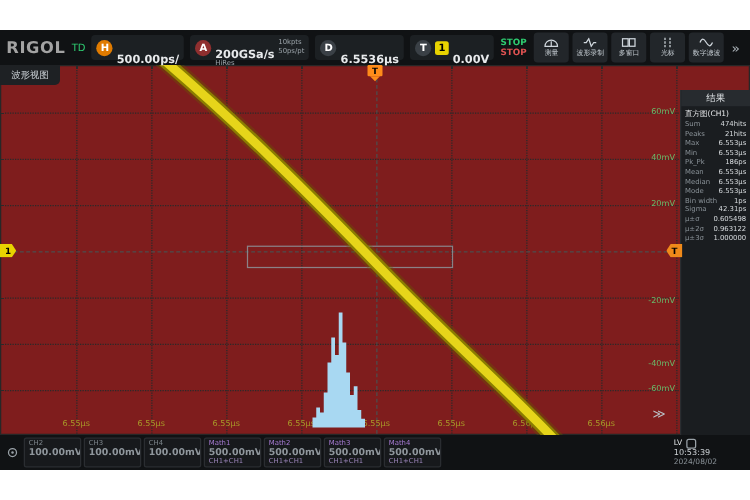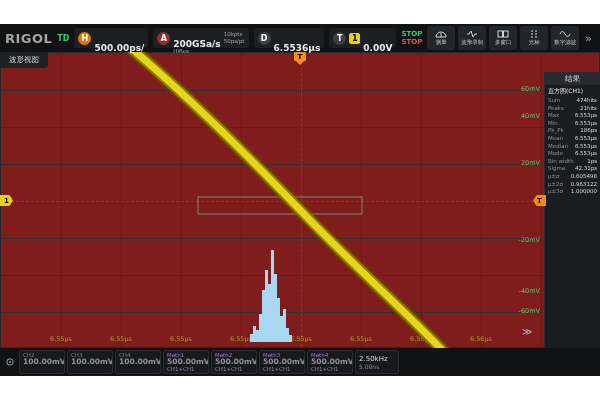--- a/index.html
+++ b/index.html
@@ -2,21 +2,21 @@
 <html><head>
 <meta charset="utf-8">
 <style>
   html,body{margin:0;padding:0;background:#fff;}
   .screen{position:relative;width:600px;height:352px;margin:24px auto 0;background:#050505;
           font-family:"DejaVu Sans",sans-serif;overflow:hidden;user-select:none;}
   
   .topbar{position:absolute;top:0;left:0;right:0;height:28px;background:#101214;display:flex;
           align-items:center;gap:5px;padding:0 5px;box-sizing:border-box;z-index:10;}
   .logo{font-size:13px;font-weight:bold;color:#a3a3a3;letter-spacing:.5px;}
-  .td{font-size:8px;font-weight:bold;color:#2ecc71;}
+  .td{font-size:8px;font-weight:normal;color:#2ecc71;}
   .grp{display:flex;align-items:center;gap:3px;background:#1c2023;border-radius:3px;
        padding:2px 4px;height:20px;box-sizing:border-box;}
   .circ{width:13px;height:13px;min-width:13px;border-radius:50%;display:flex;align-items:center;
         justify-content:center;font-size:8px;font-weight:bold;color:#fff;}
   .h-circ{background:#e07b00}.a-circ{background:#8f2f2f}.d-circ{background:#3a4046}.t-circ{background:#3a4046}
   .val{font-size:9px;font-weight:bold;color:#e8eaec;white-space:nowrap;margin-top:20px;}
   .col{display:flex;flex-direction:column;line-height:7px;}
   .tiny{font-size:5.5px;color:#9aa2a8;white-space:nowrap;}
   .t-src{width:11px;height:11px;background:#e8d300;color:#000;font-size:8px;font-weight:bold;
          border-radius:2px;display:flex;align-items:center;justify-content:center;}
@@ -192,21 +192,21 @@
       <rect x="198" y="145" width="164" height="17" fill="none" stroke="#8d9399" stroke-width="1" opacity="0.85"></rect>
       <path fill="#a8d8f2" stroke="none" d="M250,290 L250,282 L253,282 L253,274 L256,274 L256,278 L259,278 L259,262 L262,262 L262,238 L265,238 L265,218 L268,218 L268,232 L271,232 L271,198 L274,198 L274,222 L277,222 L277,246 L280,246 L280,264 L283,264 L283,257 L286,257 L286,276 L289,276 L289,283 L292,283 L292,290 Z"></path>
       <path fill="none" stroke="#665e00" stroke-width="15" stroke-linecap="round" opacity="0.35" d="M124,-10 C190,46 244,100 302,160 C358,218 402,256 444,300"></path>
       <path fill="none" stroke="#8a7d00" stroke-width="11" stroke-linecap="round" d="M124,-10 C190,46 244,100 302,160 C358,218 402,256 444,300"></path>
       <path fill="none" stroke="#e6d51a" stroke-width="7" stroke-linecap="round" d="M124,-10 C190,46 244,100 302,160 C358,218 402,256 444,300"></path>
     </svg>
 
     <div class="viewtab">波形视图</div>
 
     <span class="yl" style="top:33px">60mV</span>
-    <span class="yl" style="top:60px">40mV</span>
+    <span class="yl" style="top:70px">40mV</span>
     <span class="yl" style="top:107px">20mV</span>
     <span class="yl" style="top:184px">-20mV</span>
     <span class="yl" style="top:235px">-40mV</span>
     <span class="yl" style="top:255px">-60mV</span>
 
     <span class="xl" style="left:46px">6.55μs</span>
     <span class="xl" style="left:106px">6.55μs</span>
     <span class="xl" style="left:166px">6.55μs</span>
     <span class="xl" style="left:226px">6.55μs</span>
     <span class="xl" style="left:286px">6.55μs</span>
@@ -332,20 +332,24 @@
       <div class="sub1">CH1+CH1</div>
     </div>
     <div class="chbox ch-math">
       <div class="row1">
           <span>Math4</span>
         </div>
       <div class="main1">500.00mV/</div>
       <div class="sub1">CH1+CH1</div>
     </div>
 
-    <div class="counter">
-      <div class="cmain">2.50kHz</div>
-      <div class="csub">5.00ns</div>
-    </div>
-
+
+    <div class="info">
+      <div class="lv-row">
+        <span>LV</span>
+        <span class="bell"></span>
+      </div>
+      <span class="time">10:53:39</span>
+      <span class="date">2024/08/02</span>
+    </div>
   </div>
 
 </div>
 
 </body></html>

